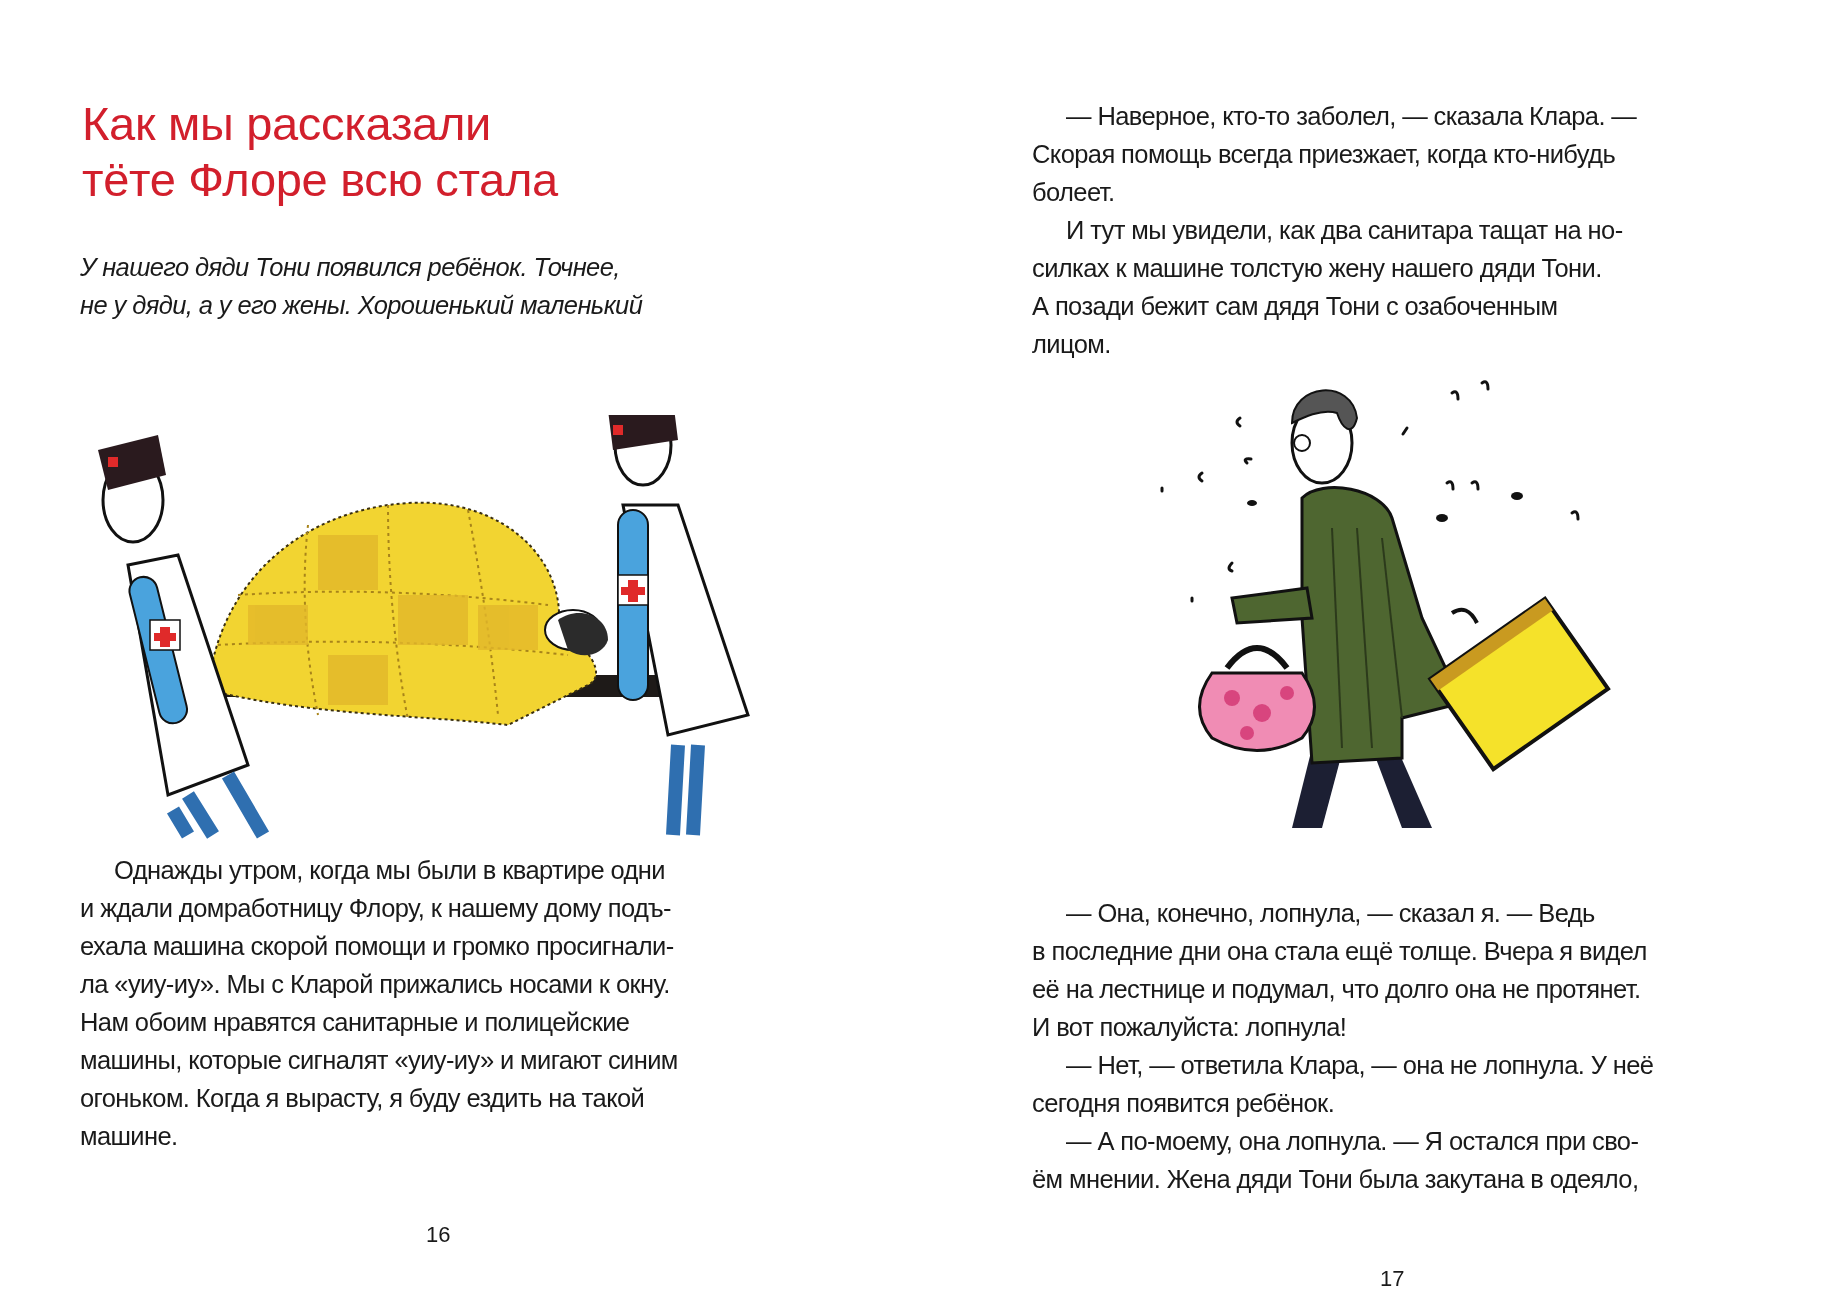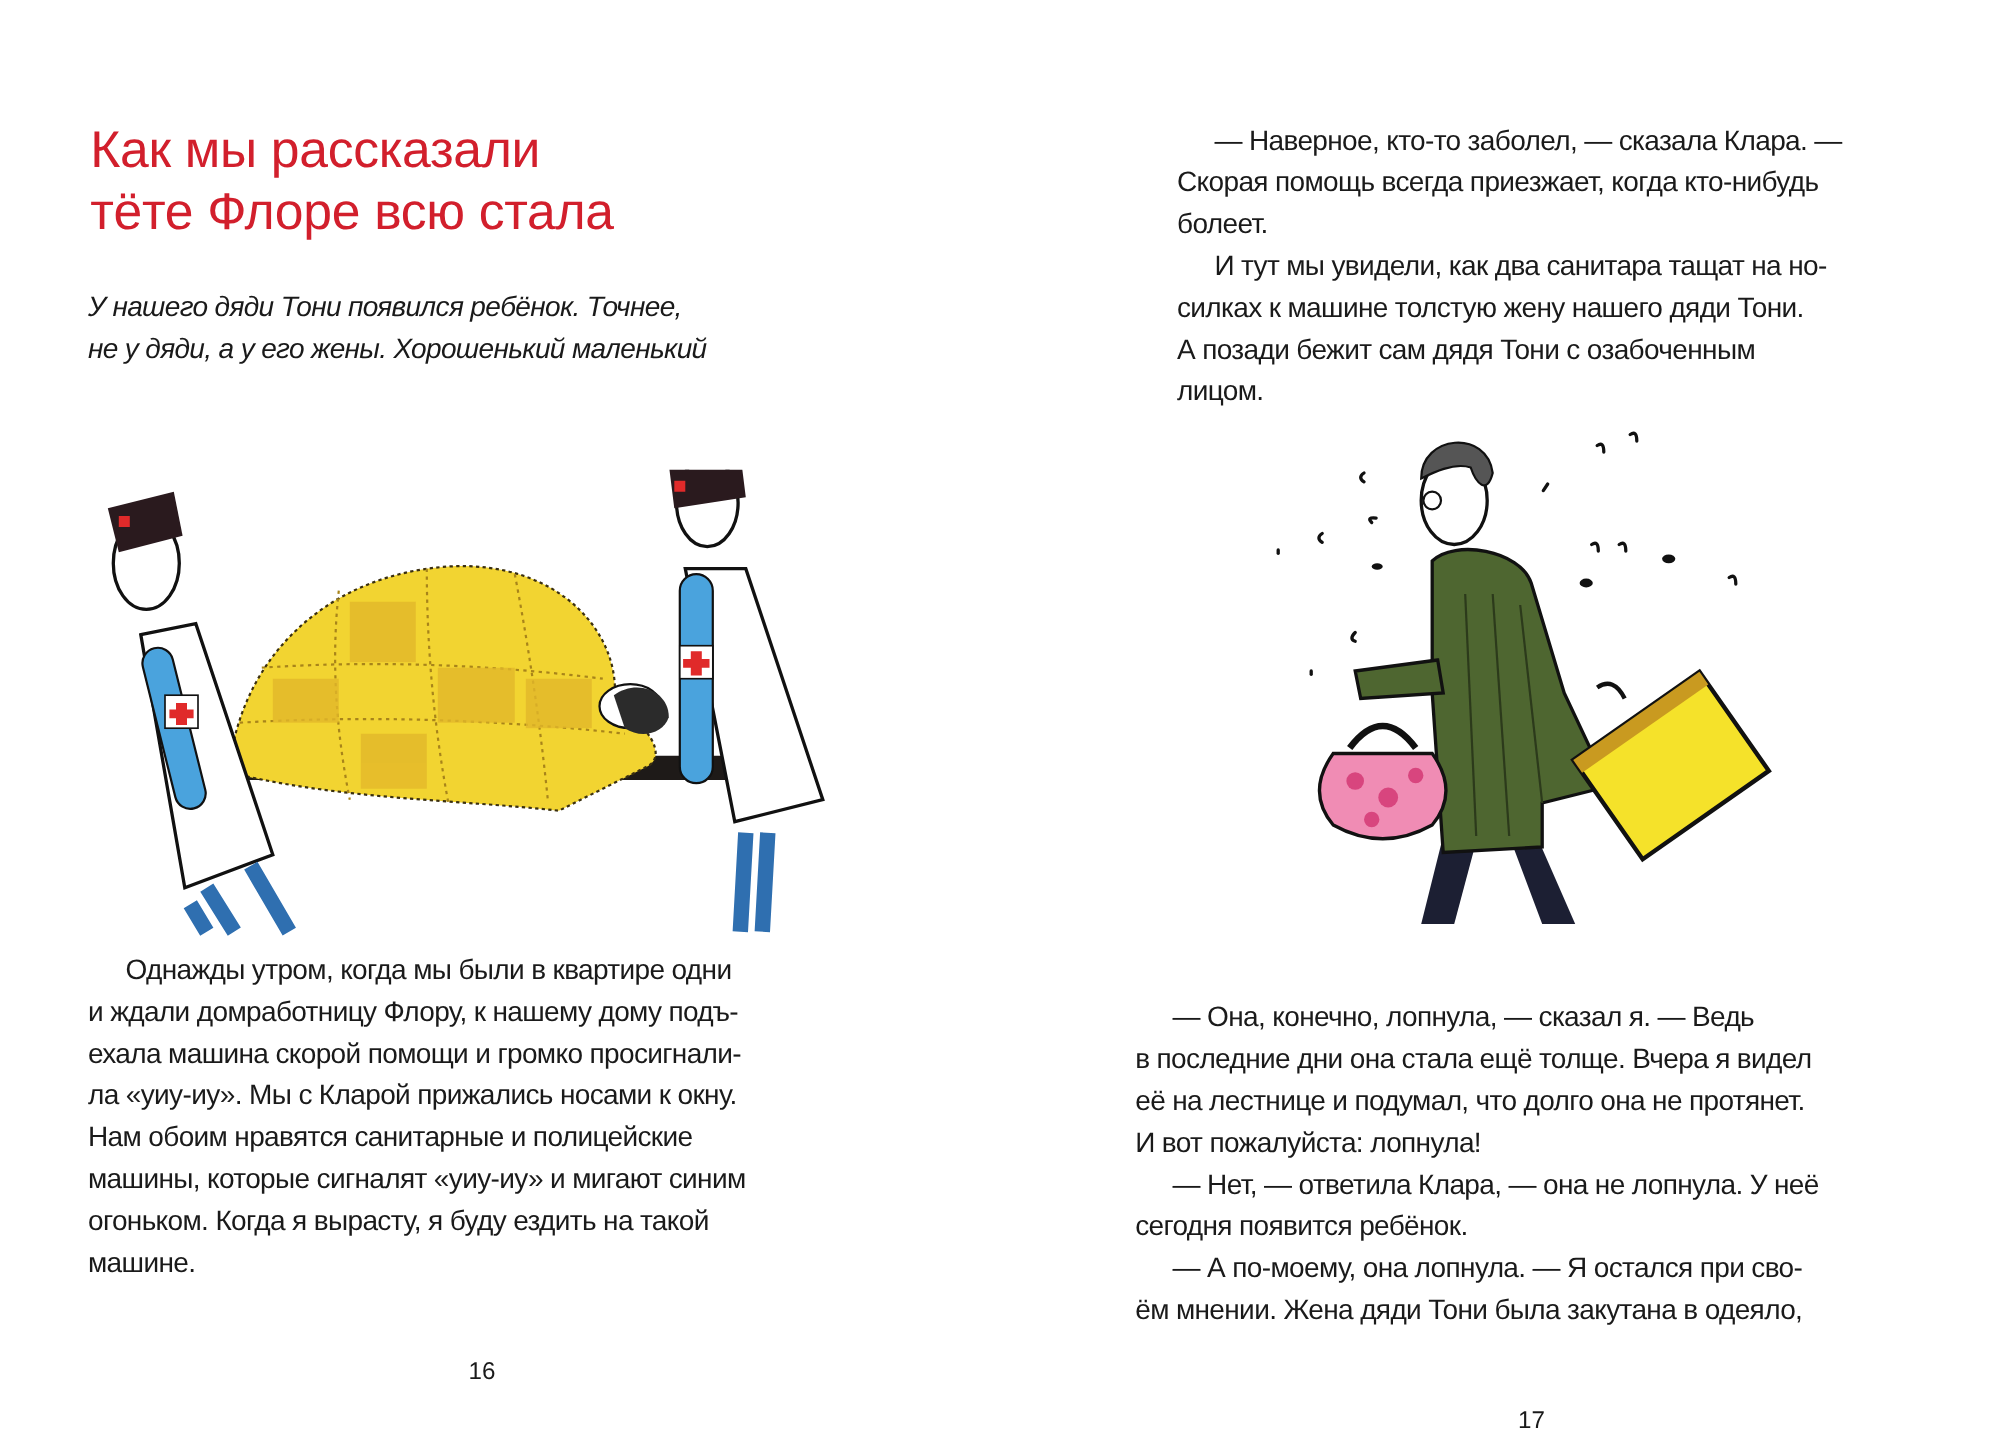--- a/index.html
+++ b/index.html
@@ -1,18 +1,18 @@
 <!DOCTYPE html>
 <html><head>
 <meta charset="utf-8">
 <style>
   html, body { margin:0; padding:0; background:#ffffff; }
   body { width:1824px; height:1304px; position:relative; overflow:hidden;
          font-family:"Liberation Sans", "DejaVu Sans", sans-serif; color:#1a1a1a; }
-  .page { position:absolute; top:12px; height:1028px; width:912px; }
+  .page { position:absolute; top:0; height:1028px; width:912px; }
   .page.left { left:0; }
   .page.right { left:912px; }
   .title { position:absolute; left:82px; top:96px; color:#d21f2c;
            font-size:47px; line-height:56px; font-weight:normal; letter-spacing:-0.3px; }
   .title div { white-space:nowrap; }
   .para { position:absolute; font-size:25.5px; line-height:38px; letter-spacing:-0.6px;
           white-space:nowrap; }
   .para .ln { display:block; height:38px; }
   .para .ln.indent { padding-left:34px; }
   .illus { position:absolute; }
@@ -86,21 +86,21 @@
     <span class="ln">Нам обоим нравятся санитарные и полицейские</span>
     <span class="ln">машины, которые сигналят «уиу-иу» и мигают синим</span>
     <span class="ln">огоньком. Когда я вырасту, я буду ездить на такой</span>
     <span class="ln">машине.</span>
   </div>
 
   <div class="pnum" style="left:426px;">16</div>
 </div>
 
 <div class="page right">
-  <div class="para" style="left:120px; top:97px;margin-left:38px;">
+  <div class="para" style="left:120px; top:97px;">
     <span class="ln indent">— Наверное, кто-то заболел, — сказала Клара. —</span>
     <span class="ln">Скорая помощь всегда приезжает, когда кто-нибудь</span>
     <span class="ln">болеет.</span>
     <span class="ln indent">И тут мы увидели, как два санитара тащат на но-</span>
     <span class="ln">силках к машине толстую жену нашего дяди Тони.</span>
     <span class="ln">А позади бежит сам дядя Тони с озабоченным</span>
     <span class="ln">лицом.</span>
   </div>
 
   <svg class="illus" style="left:240px; top:368px;" width="480" height="470" viewBox="0 0 480 470">

